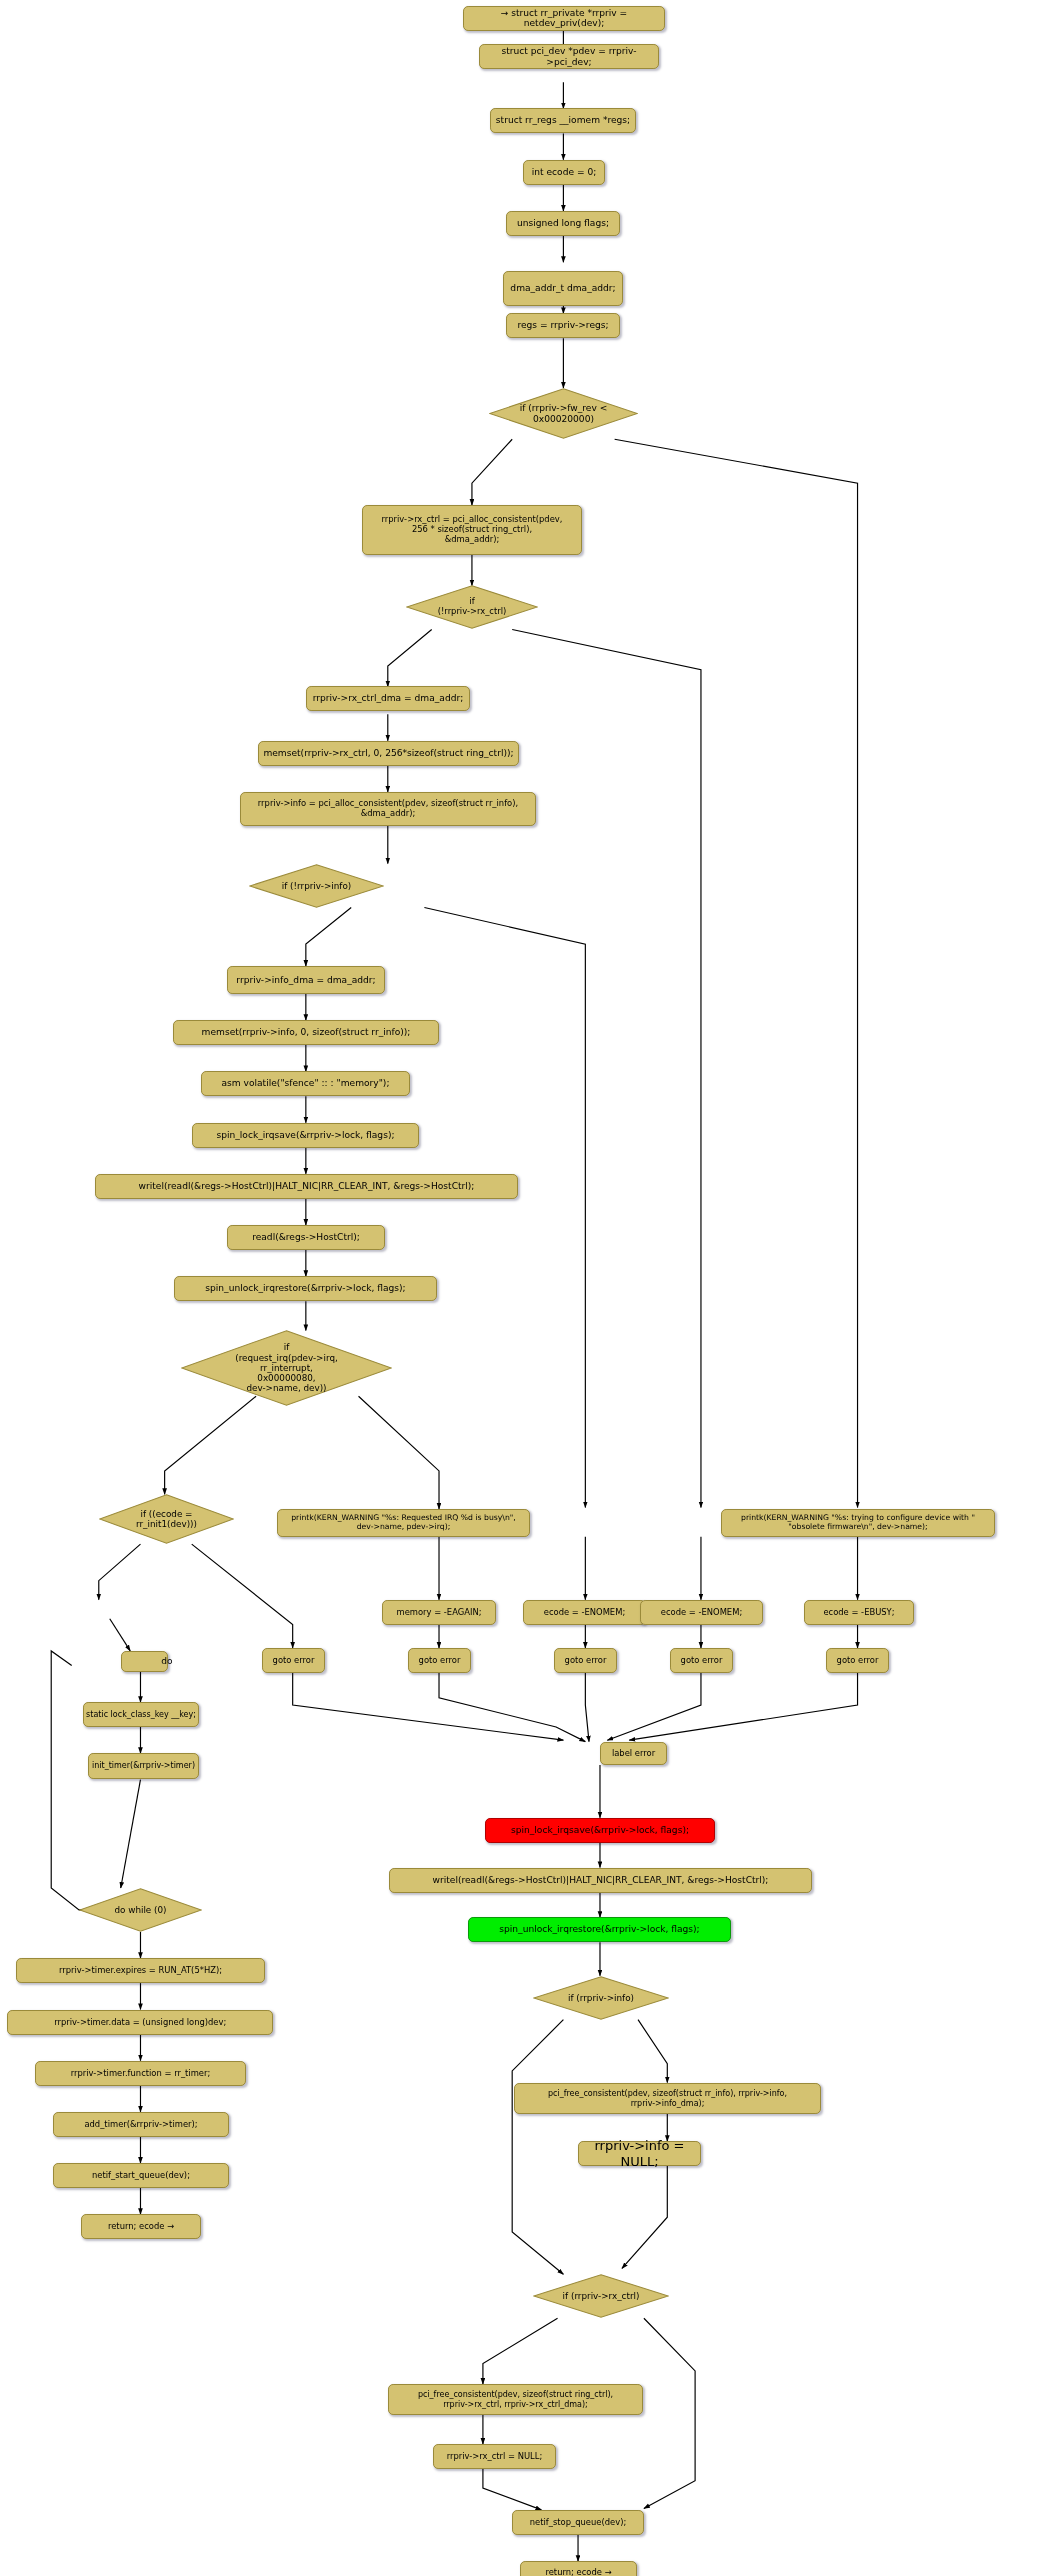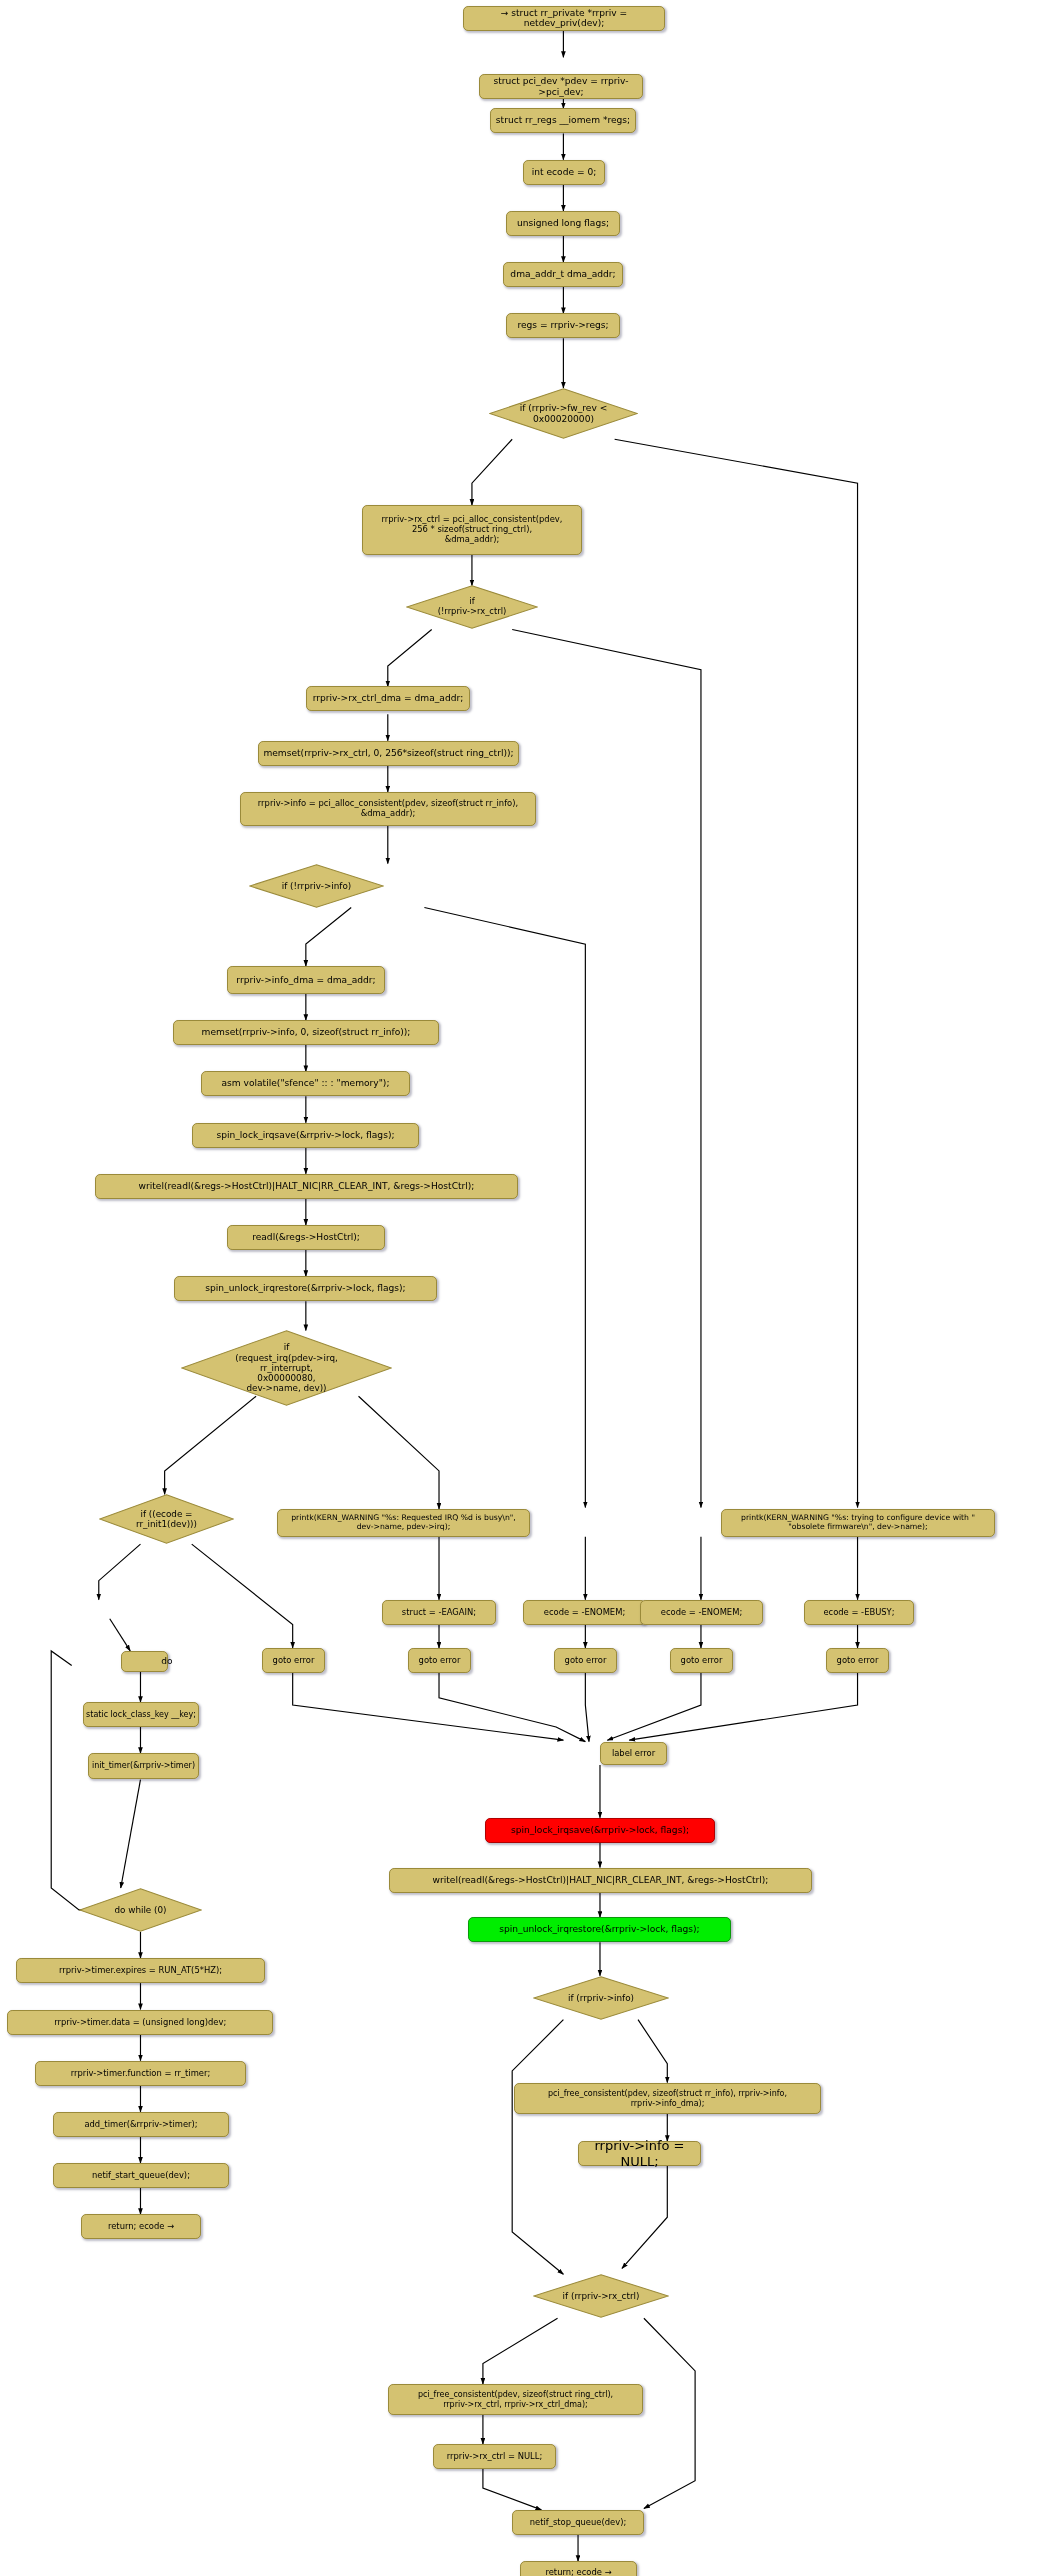--- a/index.html
+++ b/index.html
@@ -166,29 +166,29 @@
       <path d="M762,3168 L660,3230 L660,3258"></path>
       <path d="M880,3168 L950,3240 L950,3390 L880,3428"></path>
       <path d="M660,3300 L660,3340"></path>
       <path d="M660,3374 L660,3400 L740,3430"></path>
       <path d="M790,3464 L790,3500"></path>
     </g>
   </svg>
 
   <div class="node box" style="left:463px; top:5.9px; width:202px; height:25px; font-size:9.1px;">→ struct rr_private *rrpriv = netdev_priv(dev);</div>
 
-  <div class="node box" style="left:479px; top:74px; width:164px; height:25px; font-size:9.1px;">struct pci_dev *pdev = rrpriv-&gt;pci_dev;</div>
+  <div class="node box" style="left:479px; top:44px; width:180px; height:25px; font-size:9.1px;">struct pci_dev *pdev = rrpriv-&gt;pci_dev;</div>
 
   <div class="node box" style="left:490px; top:108px; width:146px; height:25px; font-size:9.1px;">struct rr_regs __iomem *regs;</div>
 
   <div class="node box" style="left:523px; top:160px; width:82px; height:25px; font-size:9.1px;">int ecode = 0;</div>
 
   <div class="node box" style="left:506px; top:211px; width:114px; height:25px; font-size:9.1px;">unsigned long flags;</div>
 
-  <div class="node box" style="left:503px; top:262px; width:120px; height:25px; font-size:9.1px;">dma_addr_t dma_addr;</div>
+  <div class="node box" style="left:503px; top:271px; width:120px; height:35px; font-size:9.1px;">dma_addr_t dma_addr;</div>
 
   <div class="node box" style="left:506px; top:313px; width:114px; height:25px; font-size:9.1px;">regs = rrpriv-&gt;regs;</div>
 
   <div class="node diamond" style="left:489px; top:388px; width:149px; height:51px; font-size:9.1px;">
     <svg class="dshape" viewBox="0 0 204 70" preserveAspectRatio="none">
       <polygon points="102,1 203,35 102,69 1,35" fill="#D4C271" stroke="#9A8A3A" stroke-width="1.4"></polygon>
     </svg>
     <span class="dlabel">if (rrpriv-&gt;fw_rev &lt;
 0x00020000)</span>
   </div>
@@ -276,21 +276,21 @@
   <div class="node box" style="left:7.3px; top:2010px; width:266px; height:25px; font-size:8.4px;">rrpriv-&gt;timer.data = (unsigned long)dev;</div>
 
   <div class="node box" style="left:35px; top:2061px; width:211px; height:25px; font-size:8.4px;">rrpriv-&gt;timer.function = rr_timer;</div>
 
   <div class="node box" style="left:53px; top:2112px; width:176px; height:25px; font-size:8.4px;">add_timer(&amp;rrpriv-&gt;timer);</div>
 
   <div class="node box" style="left:53px; top:2163px; width:176px; height:25px; font-size:8.4px;">netif_start_queue(dev);</div>
 
   <div class="node box" style="left:81px; top:2214px; width:120px; height:25px; font-size:8.4px;">return; ecode →</div>
 
-  <div class="node box" style="left:382px; top:1600px; width:114px; height:25px; font-size:8.4px;">struct = -EAGAIN;</div>
+  <div class="node box" style="left:382px; top:1600px; width:114px; height:25px; font-size:8.4px;">memory = -EAGAIN;</div>
 
   <div class="node box" style="left:523px; top:1600px; width:123px; height:25px; font-size:8.4px;">ecode = -ENOMEM;</div>
 
   <div class="node box" style="left:640px; top:1600px; width:123px; height:25px; font-size:8.4px;">ecode = -ENOMEM;</div>
 
   <div class="node box" style="left:804px; top:1600px; width:110px; height:25px; font-size:8.4px;text-align:right;">ecode = -EBUSY;</div>
 
   <div class="node box" style="left:262px; top:1648px; width:63px; height:25px; font-size:8.4px;">goto error</div>
 
   <div class="node box" style="left:408px; top:1648px; width:63px; height:25px; font-size:8.4px;">goto error</div>

